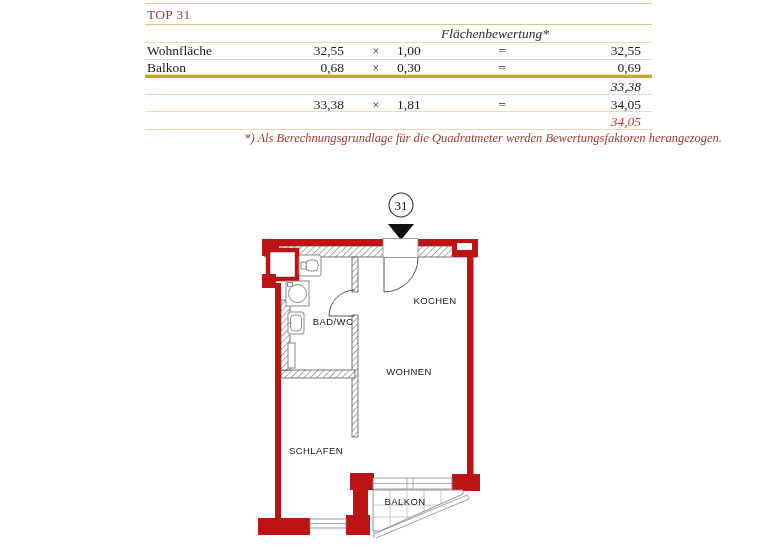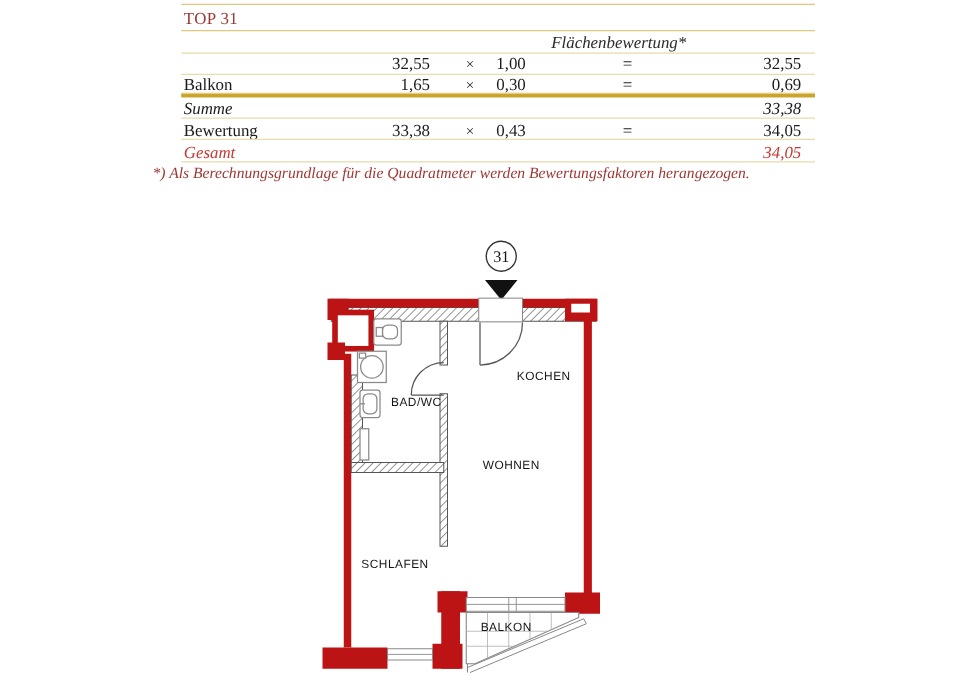--- a/index.html
+++ b/index.html
@@ -17,75 +17,73 @@
   .c-label  { left:2px;  width:160px; text-align:left; }
   .c-v1     { left:110px; width:89px; text-align:right; }
   .c-op     { left:218px; width:26px; text-align:center; font-size:12px; }
   .c-v2     { left:252px; width:79px; }
   .c-eq     { left:348px; width:18px; text-align:center; }
   .c-res    { left:400px; width:96px; text-align:right; }
   .reditalic { color:#c23b34; font-style:italic; }
   .it { font-style:italic; }
   .tbl-title { position:absolute; left:2px; top:7px; font-size:13.5px; color:#9c3833; letter-spacing:.3px;text-align:center; }
   .tbl-header { position:absolute; left:262px; top:26px; font-size:13.5px; font-style:italic; color:#2a2a2a;margin-left:34px; }
-  .footnote { position:absolute; left:-23px; top:131px; width:600px; font-size:12.5px; font-style:italic; color:#9c3833; }
+  .footnote { position:absolute; left:-23px; top:131px; width:600px; font-size:12.5px; font-style:italic; color:#9c3833;text-align:right; }
   
   .plan { position:absolute; left:240px; top:180px; }
   .room-label { font-family:"Liberation Sans", sans-serif; font-size:9.5px; fill:#161616; letter-spacing:.4px; }
   .unit-label { font-family:"Liberation Serif", serif; font-size:13px; fill:#161616; }
 </style>
 </head>
 <body>
 
 <div class="page">
 
   <div class="tbl">
     <div class="hline med" style="top:3px"></div>
     <div class="tbl-title">TOP 31</div>
     <div class="hline med" style="top:24px"></div>
     <div class="tbl-header">Flächenbewertung*</div>
     <div class="hline" style="top:41.5px"></div>
 
     <div class="trow" style="top:43px">
+      <span class="c-label">Wohnfläche</span>
       <span class="c-v1">32,55</span>
       <span class="c-op">×</span>
       <span class="c-v2">1,00</span>
       <span class="c-eq">=</span>
       <span class="c-res">32,55</span>
     </div>
     <div class="hline" style="top:58.5px"></div>
 
     <div class="trow" style="top:60px">
       <span class="c-label">Balkon</span>
-      <span class="c-v1">1,65</span>
+      <span class="c-v1">0,68</span>
       <span class="c-op">×</span>
       <span class="c-v2">0,30</span>
       <span class="c-eq">=</span>
       <span class="c-res">0,69</span>
     </div>
     <div class="hline thick" style="top:75px"></div>
 
     <div class="trow it" style="top:79px">
-      <span class="c-label">Summe</span>
       <span class="c-res">33,38</span>
     </div>
     <div class="hline" style="top:94px"></div>
 
     <div class="trow" style="top:96.5px">
-      <span class="c-label">Bewertung</span>
       <span class="c-v1">33,38</span>
       <span class="c-op">×</span>
-      <span class="c-v2">0,43</span>
+      <span class="c-v2">1,81</span>
       <span class="c-eq">=</span>
       <span class="c-res">34,05</span>
     </div>
     <div class="hline" style="top:111px"></div>
 
     <div class="trow reditalic" style="top:113.5px">
-      <span class="c-label">Gesamt</span>
       <span class="c-res">34,05</span>
     </div>
     <div class="hline" style="top:128.5px"></div>
 
     <div class="footnote">*) Als Berechnungsgrundlage für die Quadratmeter werden Bewertungsfaktoren herangezogen.</div>
   </div>
 
   <svg class="plan" width="280" height="365" viewBox="240 180 280 365">
     <defs>
       <pattern id="hatch" patternUnits="userSpaceOnUse" width="4.5" height="4.5" patternTransform="rotate(45)">

